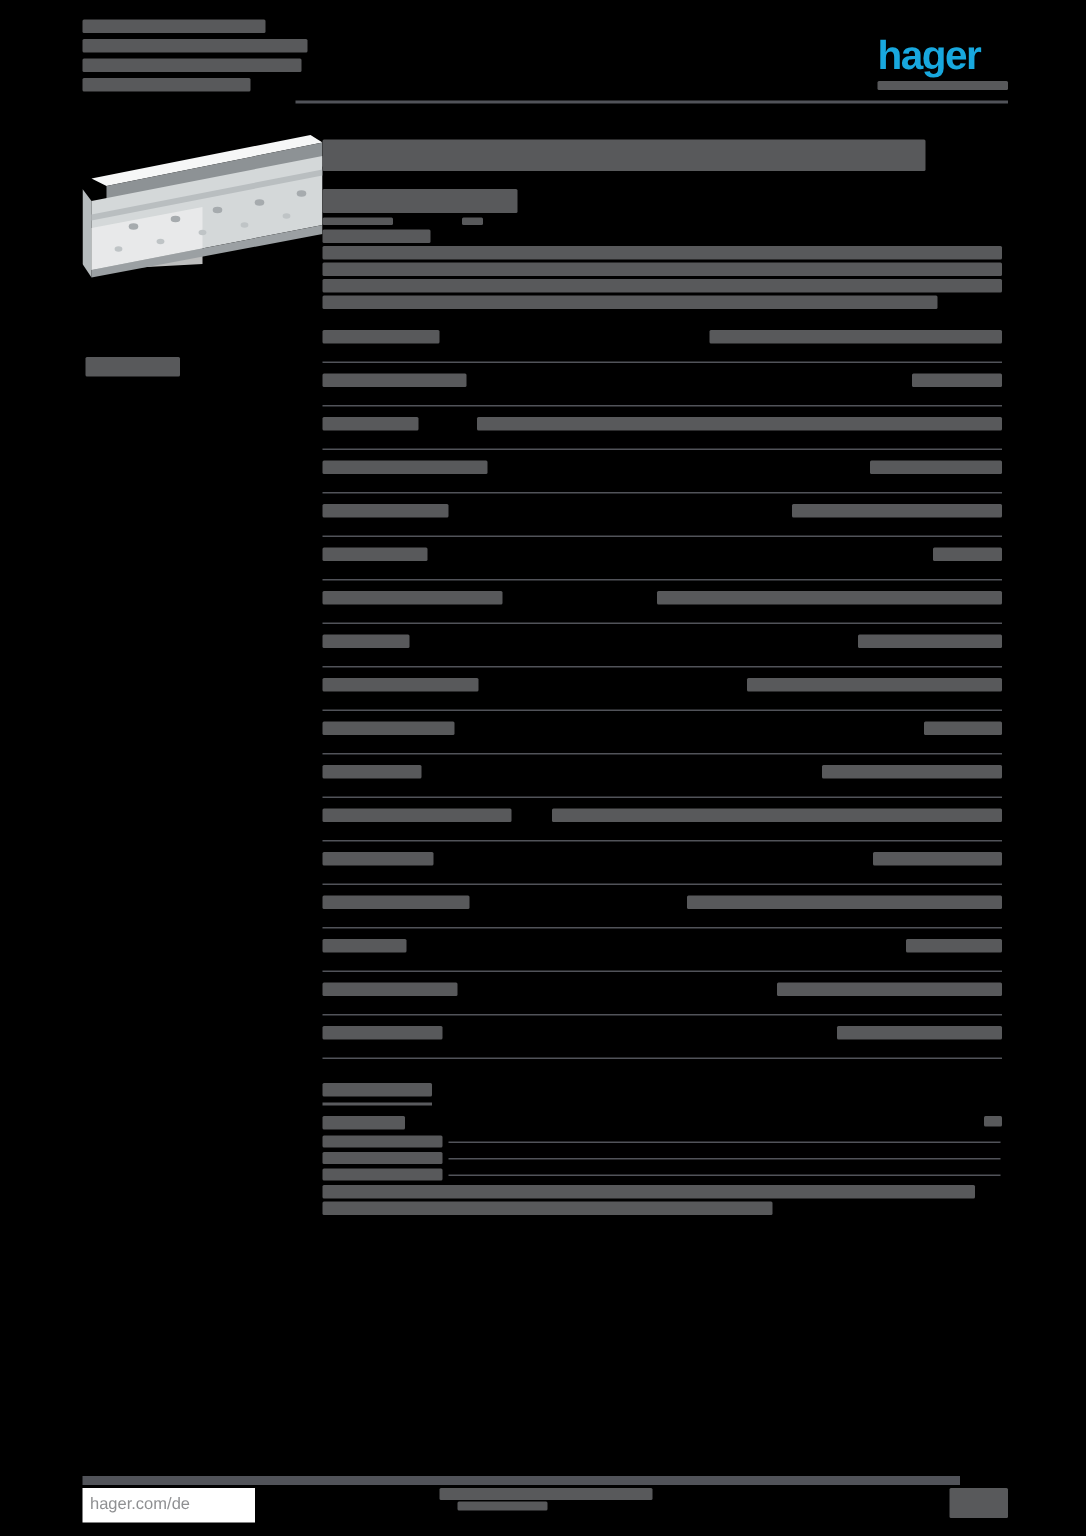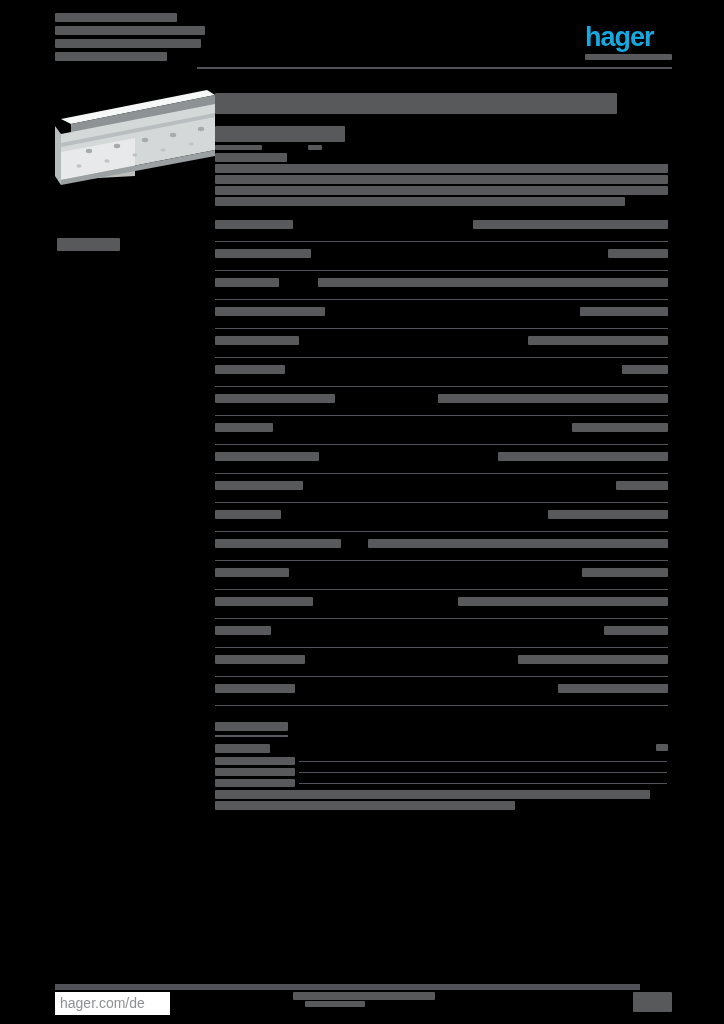--- a/index.html
+++ b/index.html
@@ -18,21 +18,21 @@
   #subtitle-bar{left:215px;top:126px;height:16px;}
   #description{left:215px;top:145px;width:453px;height:62px;}
   #sidebar-label{left:57px;top:238px;height:13px;}
   #spec-table{left:215px;top:220px;width:453px;height:496px;}
   #doc-link{left:215px;top:722px;width:80px;height:16px;}
   #doc-link .linkbar{left:0;top:0;height:9px;}
   #doc-link .linkline{left:0;top:13px;height:2px;background:#5a5b5e;}
   #section2{left:215px;top:744px;width:453px;height:70px;}
   #footer-strip{left:55px;top:984px;height:6px;}
   #footer-domainbox{left:55px;top:992px;width:115px;height:23px;background:#ffffff;
-        color:#8f9092;font-size:14px;line-height:23px;padding-left:5px;box-sizing:border-box;}
+        color:#8f9092;font-size:11px;line-height:23px;padding-left:5px;box-sizing:border-box;}
   #footer-center{left:293px;top:992px;width:210px;height:18px;}
   #footer-pageblock{left:633px;top:992px;height:20px;}
 </style>
 </head>
 <body>
 
 <div class="abs" id="sender-address">
     <div class="bar abs" style="left: 0px; top: 0px; width: 122px; height: 9px;"></div>
     <div class="bar abs" style="left: 0px; top: 13px; width: 150px; height: 9px;"></div>
     <div class="bar abs" style="left: 0px; top: 26px; width: 146px; height: 9px;"></div>

